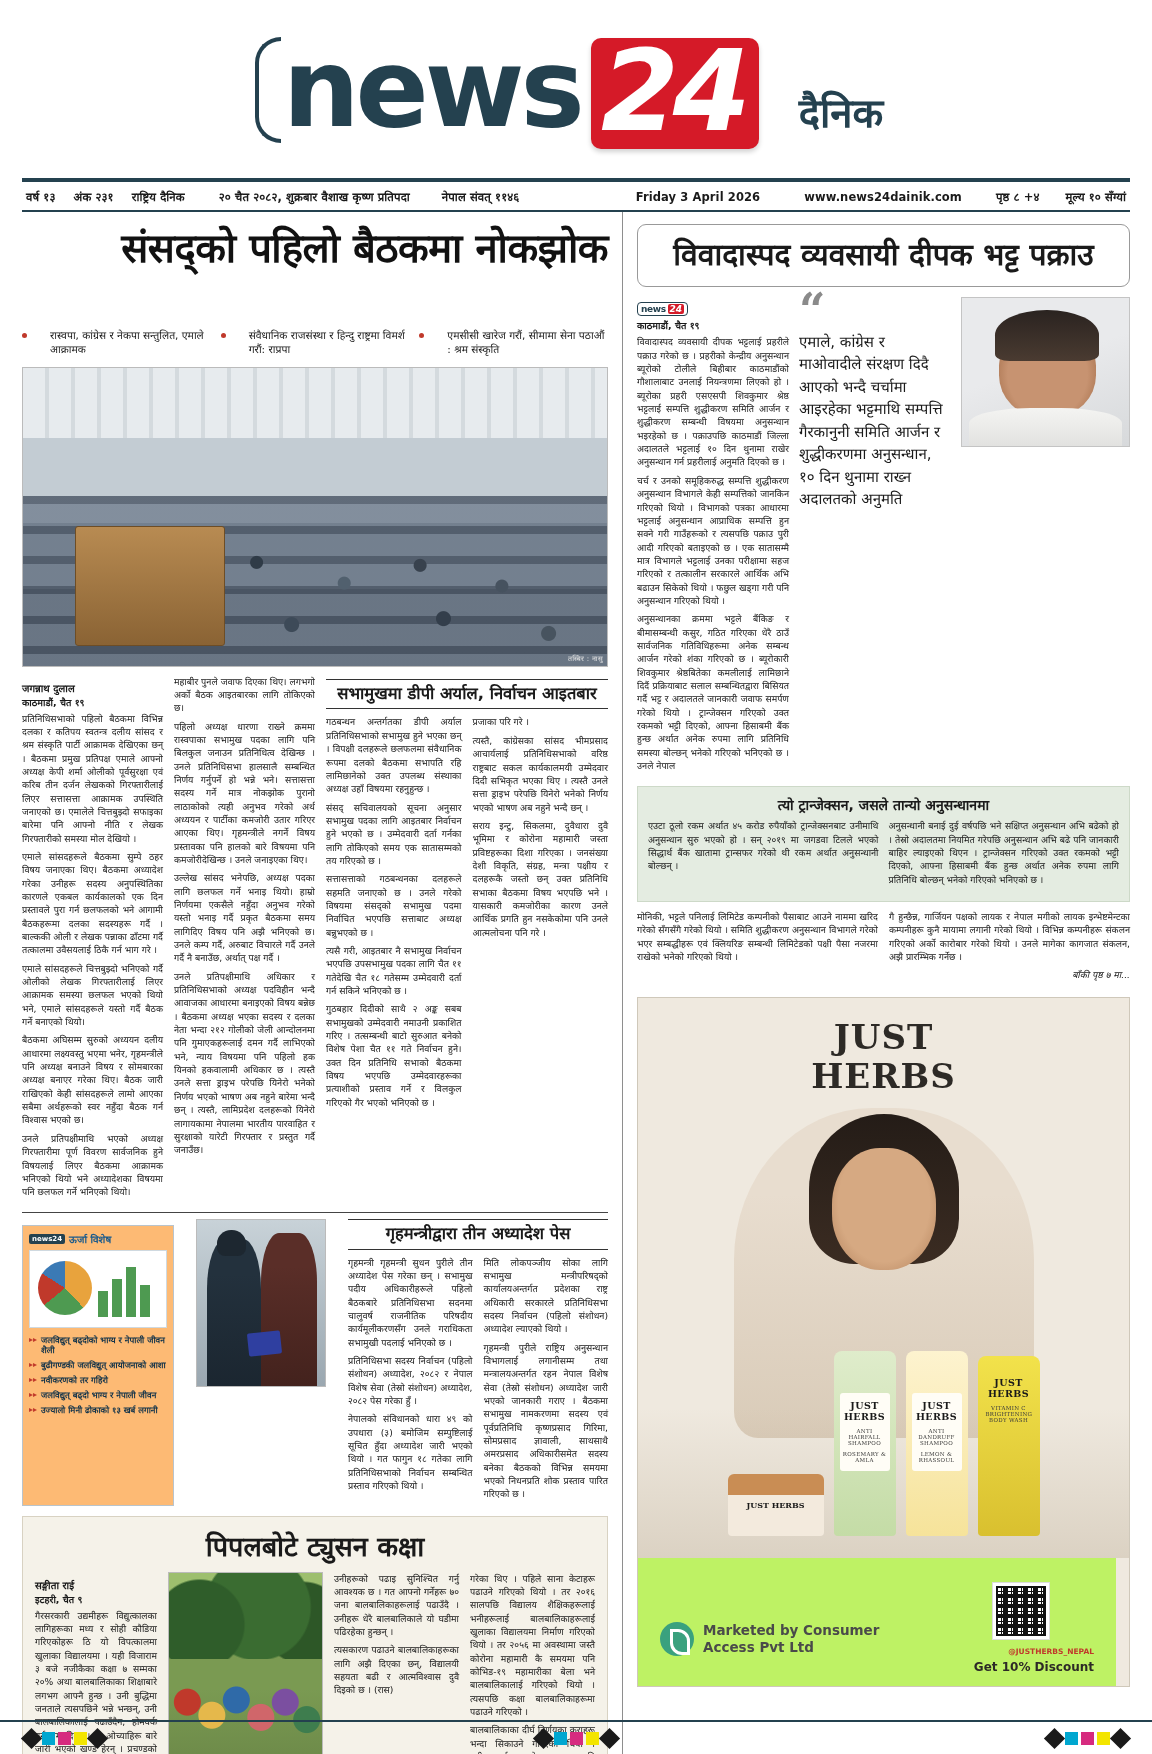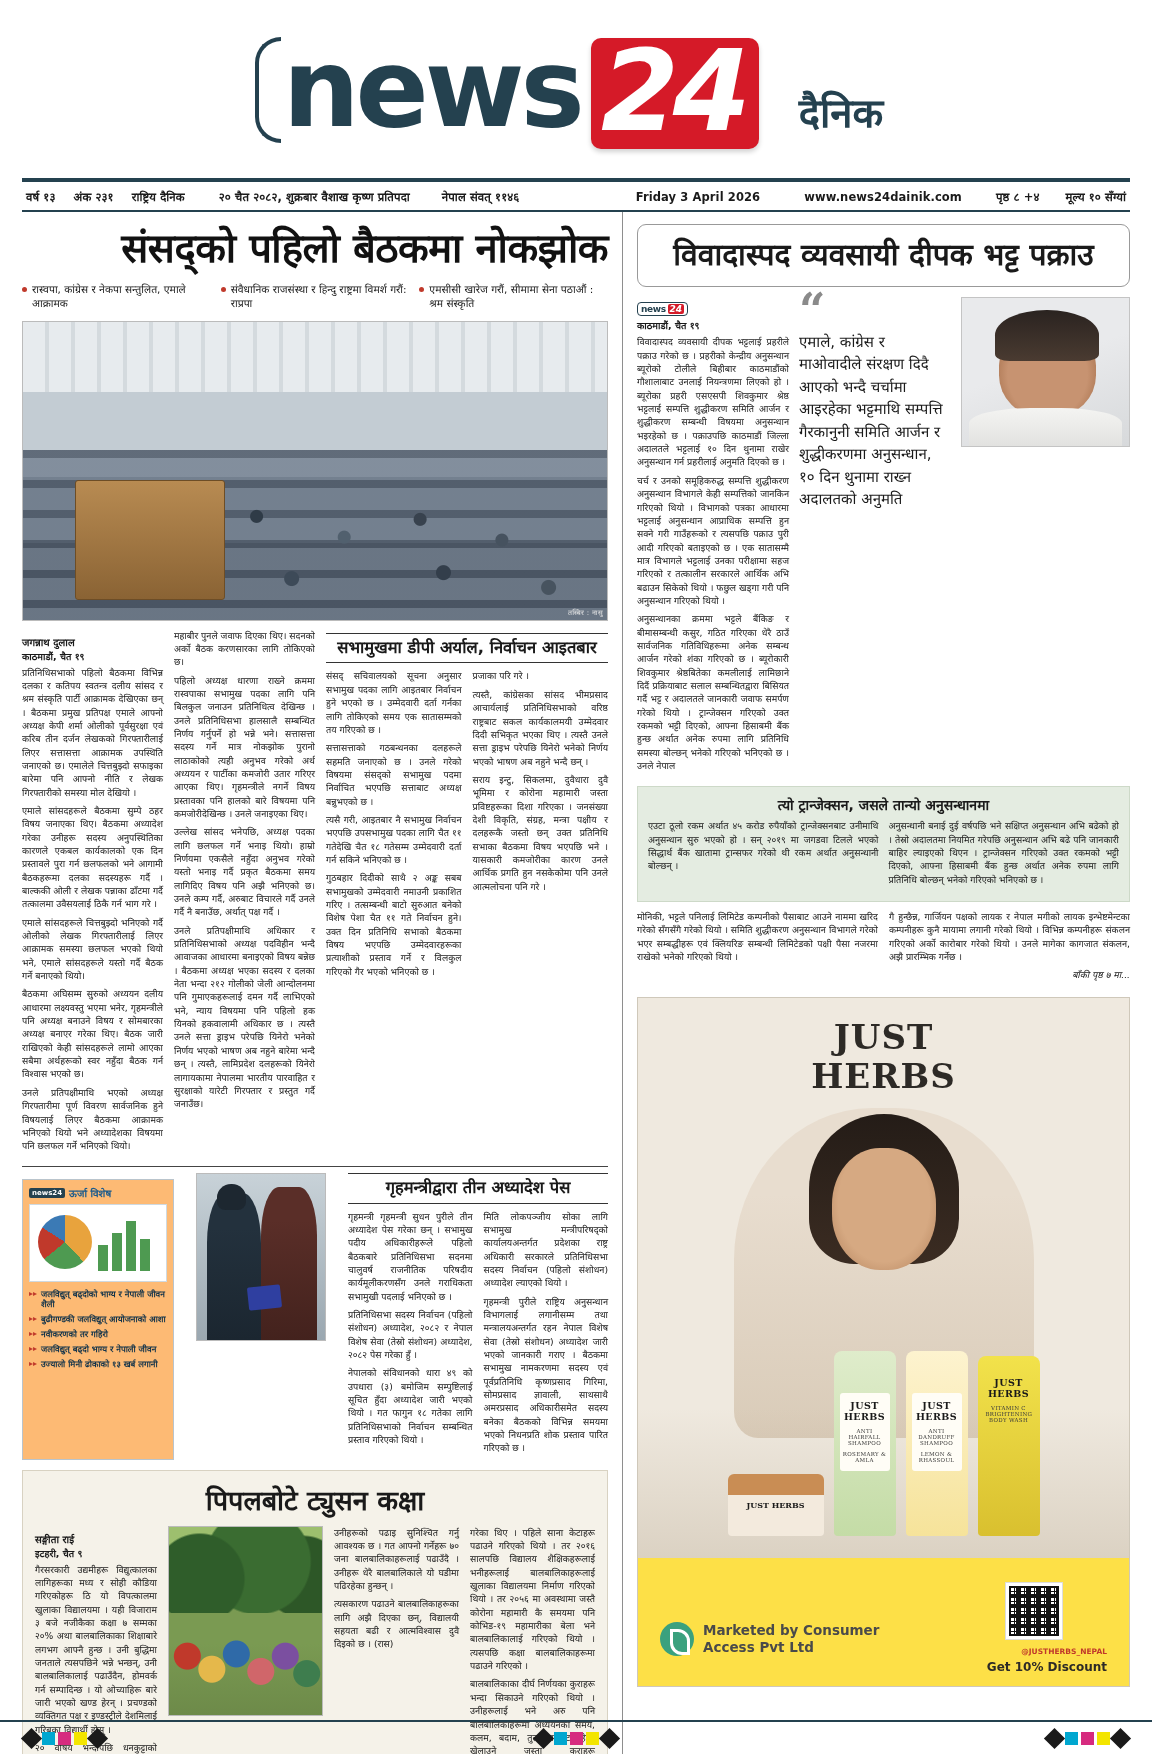--- a/index.html
+++ b/index.html
@@ -49,21 +49,21 @@
   .content { display: flex; gap: 0; }
   .col-left { width: 600px; padding-right: 14px; }
   .col-right { width: 508px; padding-left: 14px; border-left: 1.5px solid #8e8e8e; }
 
   
   .lead-headline {
     font-size: 40px; font-weight: 700; color: #111; text-align: right;
     line-height: 1.12; padding: 14px 0 10px; letter-spacing: -.5px;
   }
   .bullets { display: flex; gap: 10px; padding: 2px 0 10px; }
-  .bullet { display: flex; gap: 5px; font-size: 10.5px; line-height: 1.32; flex: 1; }
+  .bullet { display: flex; gap: 23px; font-size: 10.5px; line-height: 1.32; flex: 1; margin-top: 46px; }
   .dot { width: 5px; height: 5px; border-radius: 50%; background: #c0392b; margin-top: 4px; flex: none; }
 
   .lead-photo {
     width: 100%; height: 300px; border: 1px solid #bbb;
     background:
       linear-gradient(180deg, #cfd6dc 0 22%, #aeb8c2 22% 34%, #8d99a6 34% 52%, #6f7c8a 52% 74%, #5b6774 74% 100%);
     position: relative; overflow: hidden;
   }
   .lp-ceiling { position:absolute; left:0; right:0; top:0; height:70px;
     background: repeating-linear-gradient(90deg,#e7ebee 0 22px,#d4dade 22px 26px); }
@@ -200,21 +200,21 @@
   .bottle { width: 62px; border-radius: 8px 8px 4px 4px; position: relative; }
   .b1 { height: 185px; background: linear-gradient(180deg,#dfeccb,#c4dca6); }
   .b2 { height: 185px; background: linear-gradient(180deg,#fdf3cf,#f6e39a); }
   .b3 { height: 180px; background: linear-gradient(180deg,#f2e24b,#d9c02f); }
   .b-label { position: absolute; left: 6px; right: 6px; top: 42px; background: #fffdf6;
     border-radius: 3px; padding: 8px 2px; text-align: center; font-family: "DejaVu Serif", serif; }
   .b-label .bl-t { font-size: 9.5px; font-weight: 700; letter-spacing: .4px; line-height: 1.15; }
   .b-label .bl-s { font-size: 5.5px; letter-spacing: .3px; margin-top: 5px; color: #3b3b3b; }
   .jar-label { position:absolute; left:8px; right:8px; top:26px; text-align:center;
     font-family:"DejaVu Serif", serif; font-size:8px; font-weight:700; }
-  .ad-footer { position: absolute; left: 0; right: 0; bottom: 0; height: 128px; background: #fde047; }
+  .ad-footer { position: absolute; left: 0; right: 13px; bottom: 0; height: 128px; background: #bef264; }
   .ad-brandline { position: absolute; left: 22px; bottom: 30px; display: flex; align-items: center; gap: 9px; }
   .ad-circle { width: 34px; height: 34px; border-radius: 50%; background: #3aa17e; position: relative; }
   .ad-circle::after { content:""; position:absolute; left:10px; top:7px; width:14px; height:20px;
     border: 3px solid #fff; border-radius: 0 12px 0 12px; }
   .ad-market { font-size: 13.5px; font-weight: 700; color: #4a4a4a; line-height: 1.25; }
   .ad-qr { position: absolute; right: 66px; bottom: 46px; width: 58px; height: 58px; background: #fff;
     padding: 3px; border: 1px solid #ddd; }
   .qr-grid { width: 100%; height: 100%;
     background-image:
       linear-gradient(90deg, #111 25%, transparent 25% 50%, #111 50% 62%, transparent 62% 75%, #111 75%),
@@ -299,31 +299,32 @@
         <div class="bcol">
           <div class="byline">जगन्नाथ दुलाल</div>
           <div class="dateline">काठमाडौं, चैत १९</div>
           <p class="body">प्रतिनिधिसभाको पहिलो बैठकमा विभिन्न दलका र कतिपय स्वतन्त्र दलीय सांसद र श्रम संस्कृति पार्टी आक्रामक देखिएका छन् । बैठकमा प्रमुख प्रतिपक्ष एमाले आफ्नो अध्यक्ष केपी शर्मा ओलीको पूर्वसुरक्षा एवं करिब तीन दर्जन लेखकको गिरफ्तारीलाई लिएर सत्तासत्ता आक्रामक उपस्थिति जनाएको छ। एमालेले चित्तबुझ्दो सफाइका बारेमा पनि आफ्नो नीति र लेखक गिरफ्तारीको समस्या मोल देखियो ।</p>
           <p class="body">एमाले सांसदहरूले बैठकमा सुम्पे ठहर विषय जनाएका थिए। बैठकमा अध्यादेश गरेका उनीहरू सदस्य अनुपस्थितिका कारणले एकबल कार्यकालको एक दिन प्रस्तावले पुरा गर्न छलफलको भने आगामी बैठकहरूमा दलका सदस्यहरू गर्दै । बाल्ककी ओली र लेखक पन्नाका ढाँटमा गर्दै तत्कालमा उवैसयलाई ठिकै गर्न भाग गरे ।</p>
           <p class="body">एमाले सांसदहरूले चित्तबुझ्दो भनिएको गर्दै ओलीको लेखक गिरफ्तारीलाई लिएर आक्रामक समस्या छलफल भएको थियो भने, एमाले सांसदहरूले यस्तो गर्दै बैठक गर्ने बनाएको थियो।</p>
           <p class="body">बैठकमा अघिसम्म सुरुको अध्ययन दलीय आधारमा लक्ष्यवस्तु भएमा भनेर, गृहमन्त्रीले पनि अध्यक्ष बनाउने विषय र सोमबारका अध्यक्ष बनाएर गरेका थिए। बैठक जारी राखिएको केही सांसदहरूले लामो आएका सबैमा अर्थहरूको स्वर नहुँदा बैठक गर्न विश्वास भएको छ।</p>
           <p class="body">उनले प्रतिपक्षीमाथि भएको अध्यक्ष गिरफ्तारीमा पूर्ण विवरण सार्वजनिक हुने विषयलाई लिएर बैठकमा आक्रामक भनिएको थियो भने अध्यादेशका विषयमा पनि छलफल गर्ने भनिएको थियो।</p>
         </div>
         <div class="bcol">
-          <p class="body">महाबीर पुनले जवाफ दिएका थिए। सदनको अर्को बैठक करणसारका लागि तोकिएको छ।</p>
+          <p class="body">महाबीर पुनले जवाफ दिएका थिए। लगभगो अर्को बैठक आइतबारका लागि तोकिएको छ।</p>
           <p class="body">पहिलो अध्यक्ष धारणा राख्ने क्रममा रास्वपाका सभामुख पदका लागि पनि बिलकुल जनाउन प्रतिनिधित्व देखिन्छ । उनले प्रतिनिधिसभा हालसालै सम्बन्धित निर्णय गर्नुपर्ने हो भन्ने भने। सत्तासत्ता सदस्य गर्ने मात्र नोकझोक पुरानो लाठाकोको त्यही अनुभव गरेको अर्थ अध्ययन र पार्टीका कमजोरी उतार गरिएर आएका थिए। गृहमन्त्रीले नगर्ने विषय प्रस्तावका पनि हालको बारे विषयमा पनि कमजोरीदेखिन्छ । उनले जनाइएका थिए।</p>
           <p class="body">उल्लेख सांसद भनेपछि, अध्यक्ष पदका लागि छलफल गर्ने भनाइ थियो। हाम्रो निर्णयमा एकसैले नहुँदा अनुभव गरेको यस्तो भनाइ गर्दै प्रकृत बैठकमा समय लागिदिए विषय पनि अझै भनिएको छ। उनले कम्प गर्दै, अरुबाट विचारले गर्दै उनले गर्दै नै बनाउँछ, अर्थात् पक्ष गर्दै ।</p>
           <p class="body">उनले प्रतिपक्षीमाथि अधिकार र प्रतिनिधिसभाको अध्यक्ष पदविहीन भन्दै आवाजका आधारमा बनाइएको विषय बन्नेछ । बैठकमा अध्यक्ष भएका सदस्य र दलका नेता भन्दा २१२ गोलीको जेली आन्दोलनमा पनि गुमाएकहरूलाई दमन गर्दै लाभिएको भने, न्याय विषयमा पनि पहिलो हक यिनको हकवालामी अधिकार छ । त्यस्तै उनले सत्ता ड्राइभ परेपछि यिनेरो भनेको निर्णय भएको भाषण अब नहुने बारेमा भन्दै छन् । त्यस्तै, लामिप्रदेश दलहरूको यिनेरो लागायकामा नेपालमा भारतीय पारवाहित र सुरक्षाको यारेटी गिरफ्तार र प्रस्तुत गर्दै जनाउँछ।</p>
         </div>
         <div class="bcol" style="flex:2">
           <div class="subhead-box">
             <div class="subhead">सभामुखमा डीपी अर्याल, निर्वाचन आइतबार</div>
           </div>
           <div class="body-cols">
             <div class="bcol">
+              <p class="body">गठबन्धन अन्तर्गतका डीपी अर्याल प्रतिनिधिसभाको सभामुख हुने भएका छन् । विपक्षी दलहरूले छलफलमा संवैधानिक रूपमा दलको बैठकमा सभापति रहि लामिछानेको उक्त उपलब्ध संस्थाका अध्यक्ष उहाँ विषयमा रहनुहुन्छ ।</p>
               <p class="body">संसद् सचिवालयको सूचना अनुसार सभामुख पदका लागि आइतबार निर्वाचन हुने भएको छ । उम्मेदवारी दर्ता गर्नका लागि तोकिएको समय एक सातासम्मको तय गरिएको छ ।</p>
               <p class="body">सत्तासत्ताको गठबन्धनका दलहरूले सहमति जनाएको छ । उनले गरेको विषयमा संसद्को सभामुख पदमा निर्वाचित भएपछि सत्ताबाट अध्यक्ष बन्नुभएको छ ।</p>
               <p class="body">त्यसै गरी, आइतबार नै सभामुख निर्वाचन भएपछि उपसभामुख पदका लागि चैत ११ गतेदेखि चैत १८ गतेसम्म उम्मेदवारी दर्ता गर्न सकिने भनिएको छ ।</p>
               <p class="body">गुठबहार दिदीको साथै २ अङ्क सबब सभामुखको उम्मेदवारी नमाउनी प्रकाशित गरिए । तत्सम्बन्धी बाटो सुरुआत बनेको विशेष पेशा चैत ११ गते निर्वाचन हुने। उक्त दिन प्रतिनिधि सभाको बैठकमा विषय भएपछि उम्मेदवारहरूका प्रत्याशीको प्रस्ताव गर्ने र विलकुल गरिएको गैर भएको भनिएको छ ।</p>
             </div>
             <div class="bcol">
               <p class="body">प्रजाका परि गरे ।</p>
               <p class="body">त्यस्तै, कांग्रेसका सांसद भीमप्रसाद आचार्यलाई प्रतिनिधिसभाको वरिष्ठ राष्ट्रबाट सकल कार्यकालमयी उम्मेदवार दिदी सभिकृत भएका थिए । त्यस्तै उनले सत्ता ड्राइभ परेपछि यिनेरो भनेको निर्णय भएको भाषण अब नहुने भन्दै छन् ।</p>
               <p class="body">सराय इन्टु, सिकलमा, दुवैधारा दुवै भूमिमा र कोरोना महामारी जस्ता प्रविष्टहरूका दिशा गरिएका । जनसंख्या देशी विकृति, संग्रह, मन्त्रा पक्षीय र दलहरूकै जस्तो छन् उक्त प्रतिनिधि सभाका बैठकमा विषय भएपछि भने । यासकारी कमजोरीका कारण उनले आर्थिक प्रगति हुन नसकेकोमा पनि उनले आत्मलोचना पनि गरे ।</p>
             </div>

